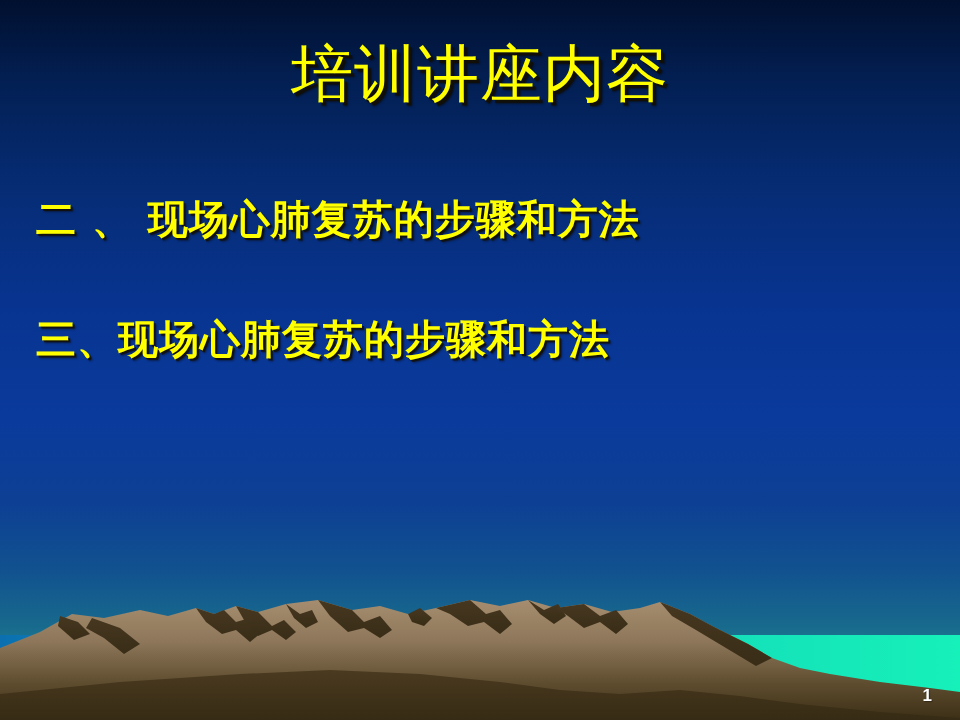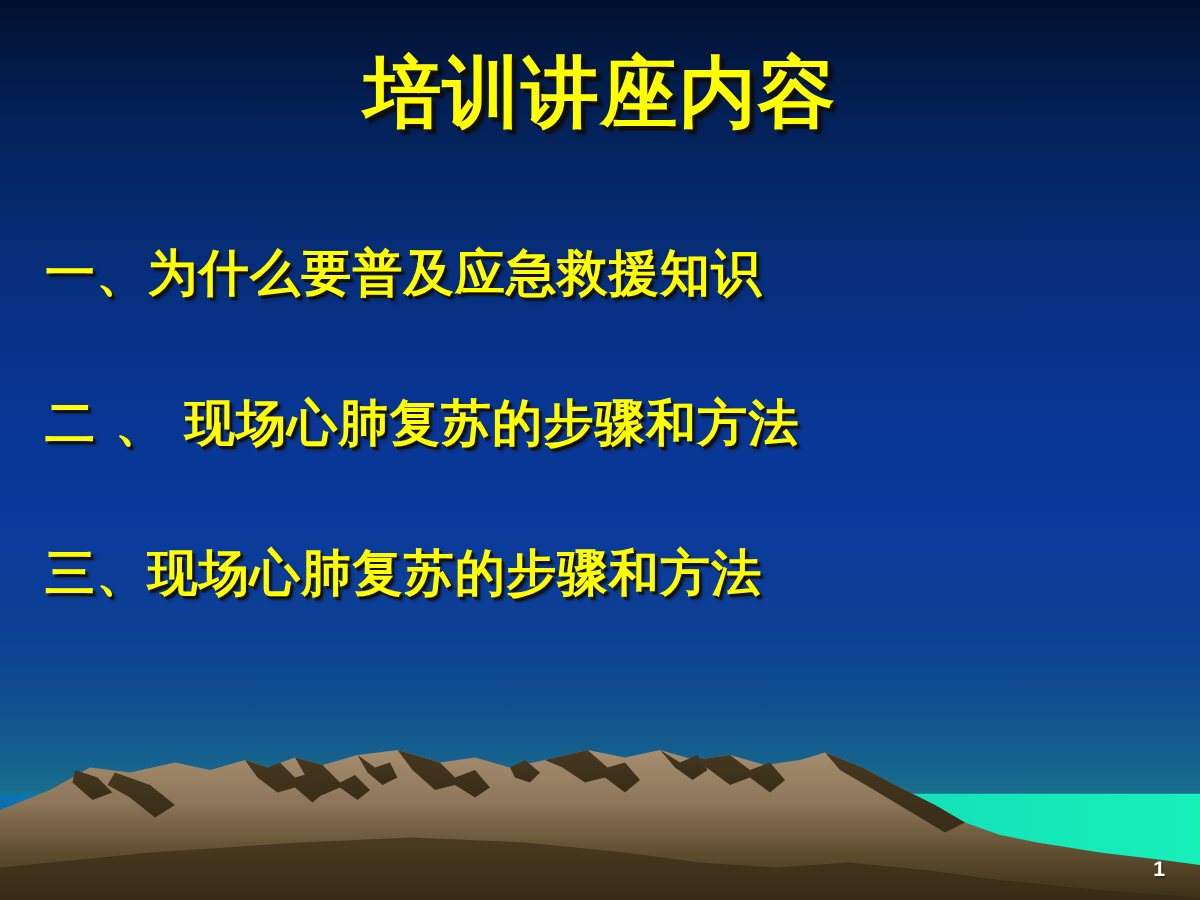--- a/index.html
+++ b/index.html
@@ -43,21 +43,21 @@
   }
 
   
   #title {
     position: absolute;
     left: 0;
     top: 40px;
     width: 960px;
     text-align: center;
     font-size: 62px;
-    font-weight: bold;
+    font-weight: normal;
     line-height: 1.1;
     letter-spacing: 1px;
     color: #ffff00;
     text-shadow:
        3px 3px 0 rgba(20,14,2,0.85),
        4px 4px 2px rgba(10,8,2,0.6);
     white-space: nowrap;
   }
 
   
@@ -161,20 +161,19 @@
           M0,124 L120,112 L240,104 L330,100 L420,104
           L500,112 L560,120 L620,124 L680,120 L740,126
           L800,134 L880,142 L960,148 L960,150 L0,150 Z"></path>
       </g>
     </svg>
   </div>
 
   <div id="title">培训讲座内容</div>
 
   <div id="bullets">
-    <div class="bullet">一、为什么要普及应急救援知识</div>
     <div class="bullet">二 、 现场心肺复苏的步骤和方法</div>
     <div class="bullet">三、现场心肺复苏的步骤和方法</div>
   </div>
 
   <div id="page-number">1</div>
 
 </div>
 
 </body></html>

